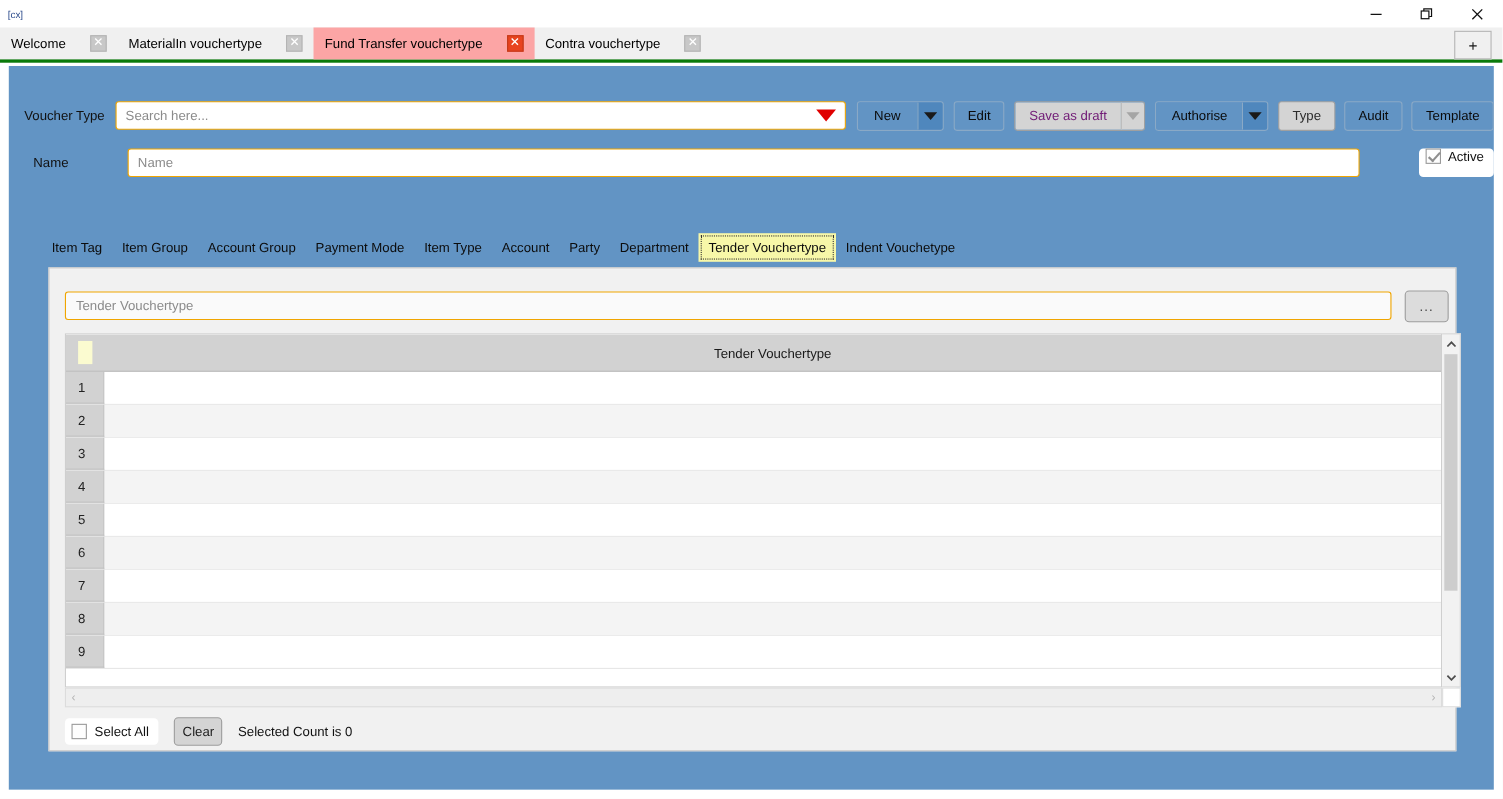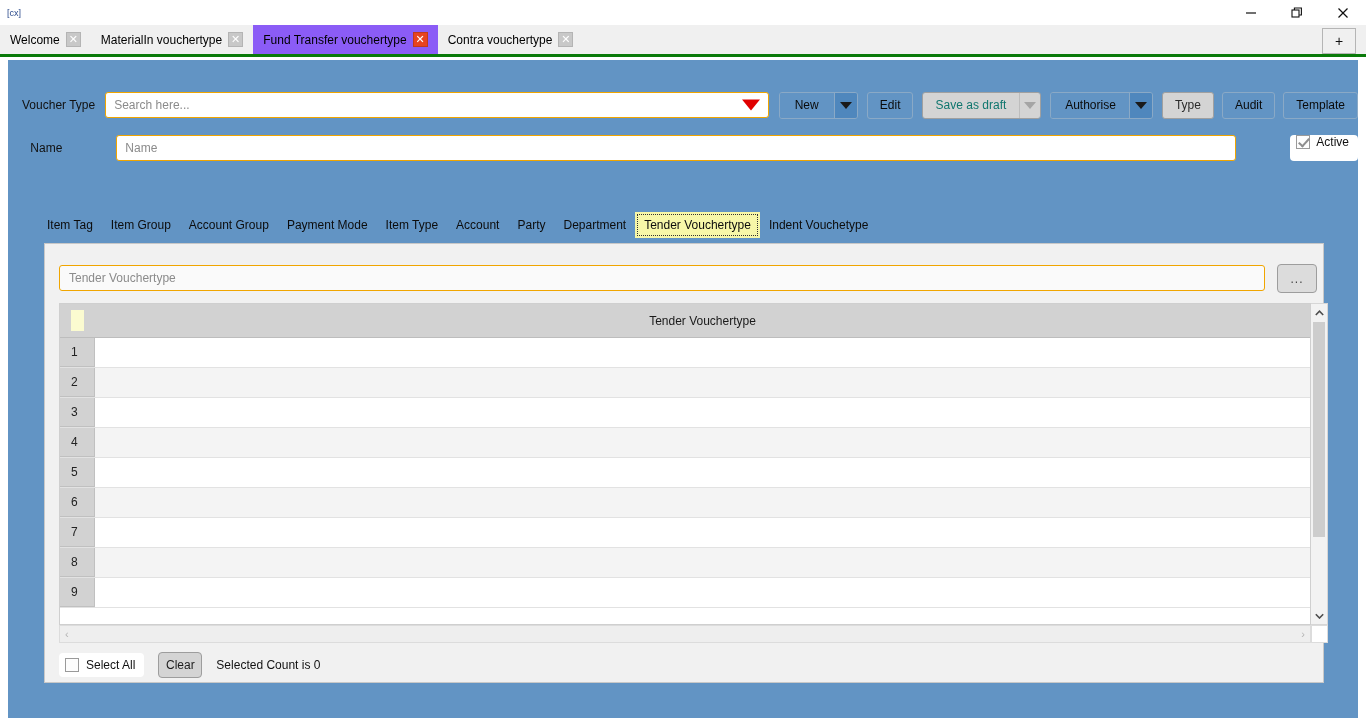--- a/index.html
+++ b/index.html
@@ -48,29 +48,29 @@
     height: 32px;
     background: #f0f0f0;
     border-bottom: 3px solid #0a7a0a;
     display: flex;
     align-items: stretch;
     position: relative;
   }
   .tab {
     display: flex;
     align-items: center;
-    gap: 6px;
+    gap: 22px;
     padding: 0 10px 0 10px;
     font-size: 12px;
     color: #000;
     background: transparent;
     white-space: nowrap;
   }
   .tab.active {
-    background: #8b5cf6;
+    background: #fca5a5;
   }
   .tab-close {
     width: 15px; height: 15px;
     background: #c8c8c8;
     border: 1px solid #b4b4b4;
     color: #ffffff;
     font-size: 11px;
     line-height: 13px;
     text-align: center;
     font-family: "Liberation Sans", sans-serif;
@@ -170,21 +170,21 @@
     background: #6294c4;
     min-width: 54px;
   }
   .btn-split .arw {
     width: 28px;
     background: #4f87bd;
     display: flex; align-items: center; justify-content: center;
     border-left: 1px solid #8aa9c6;
   }
   .btn-split.disabled { border-color: #a0a0a0; }
-  .btn-split.disabled .lab { background: #d4d4d4; color: #0f766e; min-width: 96px; }
+  .btn-split.disabled .lab { background: #d4d4d4; color: #701a75; min-width: 96px; }
   .btn-split.disabled .arw { background: #d4d4d4; border-left: 1px solid #bdbdbd; }
   .caret-dark {
     width: 0; height: 0;
     border-left: 6px solid transparent;
     border-right: 6px solid transparent;
     border-top: 7px solid #1a1a1a;
   }
   .caret-gray {
     width: 0; height: 0;
     border-left: 6px solid transparent;

